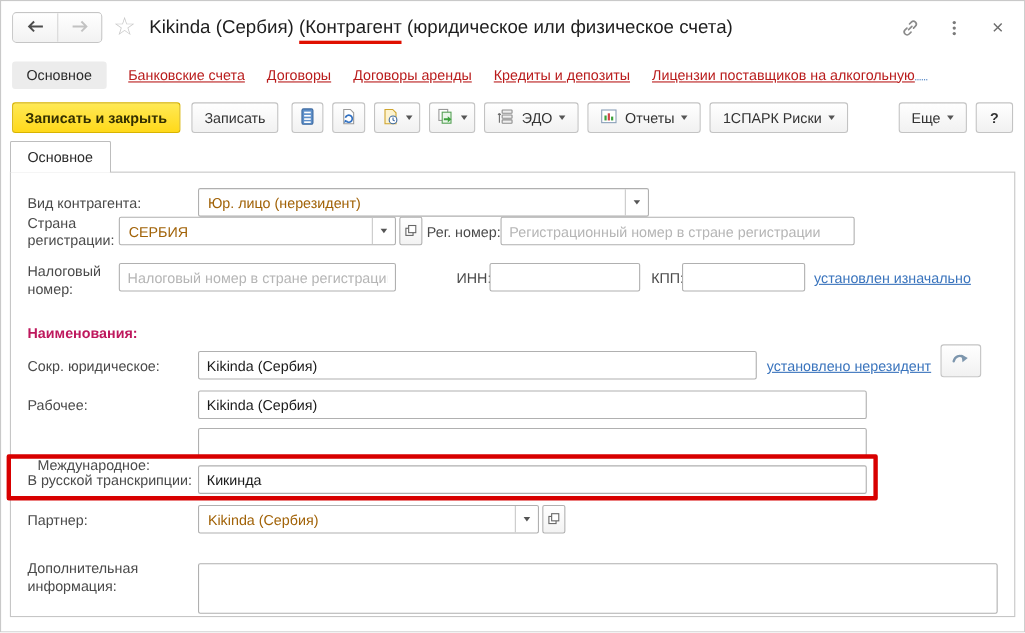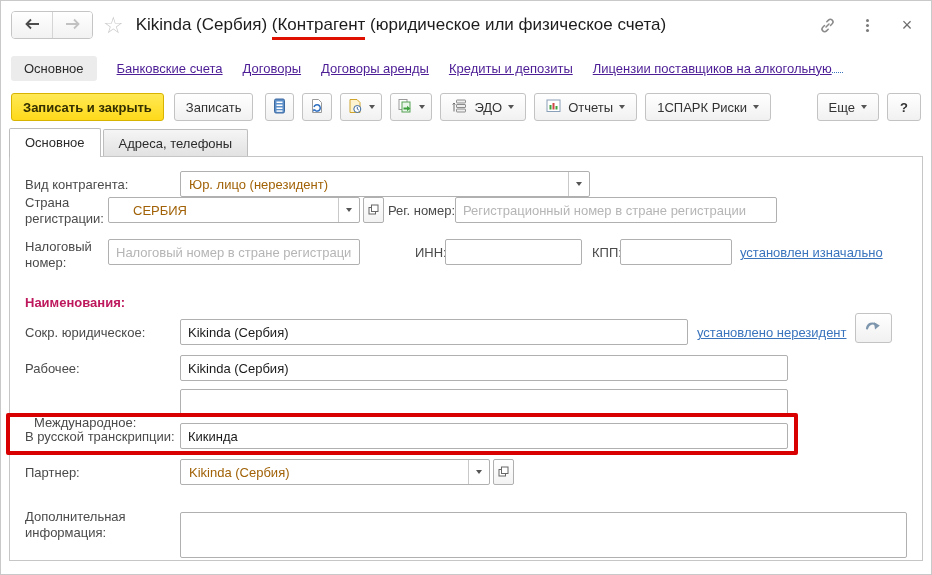--- a/index.html
+++ b/index.html
@@ -20,21 +20,21 @@
   .title .red-underline { border-bottom:3px solid #e01000; padding-bottom:3px; }
   .titlebar-right { margin-left:auto; display:flex; align-items:center; gap:20px; }
   .tb-icon { display:flex; align-items:center; justify-content:center; width:20px; height:20px; cursor:pointer; }
   .kebab { width:3px; height:3px; background:#7a7a7a; border-radius:50%;
            box-shadow:0 5px 0 #7a7a7a, 0 10px 0 #7a7a7a; margin-top:-10px; }
   .closex { font-size:18px; color:#6e6e6e; line-height:1; }
 
   
   .navrow { height:38px; display:flex; align-items:center; padding:0 10px; gap:20px; }
   .nav-pill { background:#ececec; border-radius:3px; padding:5px 13px; font-size:13px; color:#2b2b2b; cursor:default; }
-  .navlink { font-size:13px; color:#4c1d95; text-decoration:underline; cursor:pointer; white-space:nowrap; }
+  .navlink { font-size:13px; color:#b91c1c; text-decoration:underline; cursor:pointer; white-space:nowrap; }
   .navlink.truncated::after { content:""; display:inline-block; width:11px; height:4px;
            border-bottom:1px dotted #3a74bd; }
 
   
   .toolbar { height:40px; display:flex; align-items:center; padding:0 10px; }
   .btn { height:28px; display:inline-flex; align-items:center; gap:6px; padding:0 11px;
          background:linear-gradient(#ffffff,#f1f1f1); border:1px solid #c3c3c3; border-radius:3px;
          font-size:13px; color:#333; cursor:pointer; white-space:nowrap; }
   .btn-primary { background:linear-gradient(#ffe955,#ffd91a); border-color:#d8b400; font-weight:bold; color:#332f00; }
   .iconbtn { padding:0 6px; }
@@ -203,35 +203,34 @@
 
     <button class="btn mr8">
       <span>Еще</span>
       <span class="caret"></span>
     </button>
     <button class="btn" style="font-weight:bold; padding:0 12px;">?</button>
   </div>
 
   <div class="tabsrow">
     <div class="tab active">Основное</div>
-    <div class="tab inactive">Адреса, телефоны</div>
   </div>
 
   <div class="panel">
 
     <span class="flabel" style="left:15px; top:20px;">Вид контрагента:</span>
     <div class="combo" style="left:170px; top:14px; width:410px;">
       <span class="val">Юр. лицо (нерезидент)</span>
       <span class="dd">
           <span class="caret"></span>
         </span>
     </div>
 
     <span class="flabel" style="left:15px; top:38px; width:82px;">Страна регистрации:</span>
-    <div class="combo" style="left:98px; top:40px; width:252px;padding-left:16px;">
+    <div class="combo" style="left:98px; top:40px; width:252px;">
       <span class="val">СЕРБИЯ</span>
       <span class="dd">
           <span class="caret"></span>
         </span>
     </div>
     <button class="openbtn" style="left:353px; top:40px;">
       <span>
         <svg width="11" height="11" viewBox="0 0 11 11">
             <rect x="1" y="3.5" width="6.5" height="6.5" fill="#fff" stroke="#666"></rect>
             <rect x="3.5" y="1" width="6.5" height="6.5" fill="#fff" stroke="#666"></rect>

